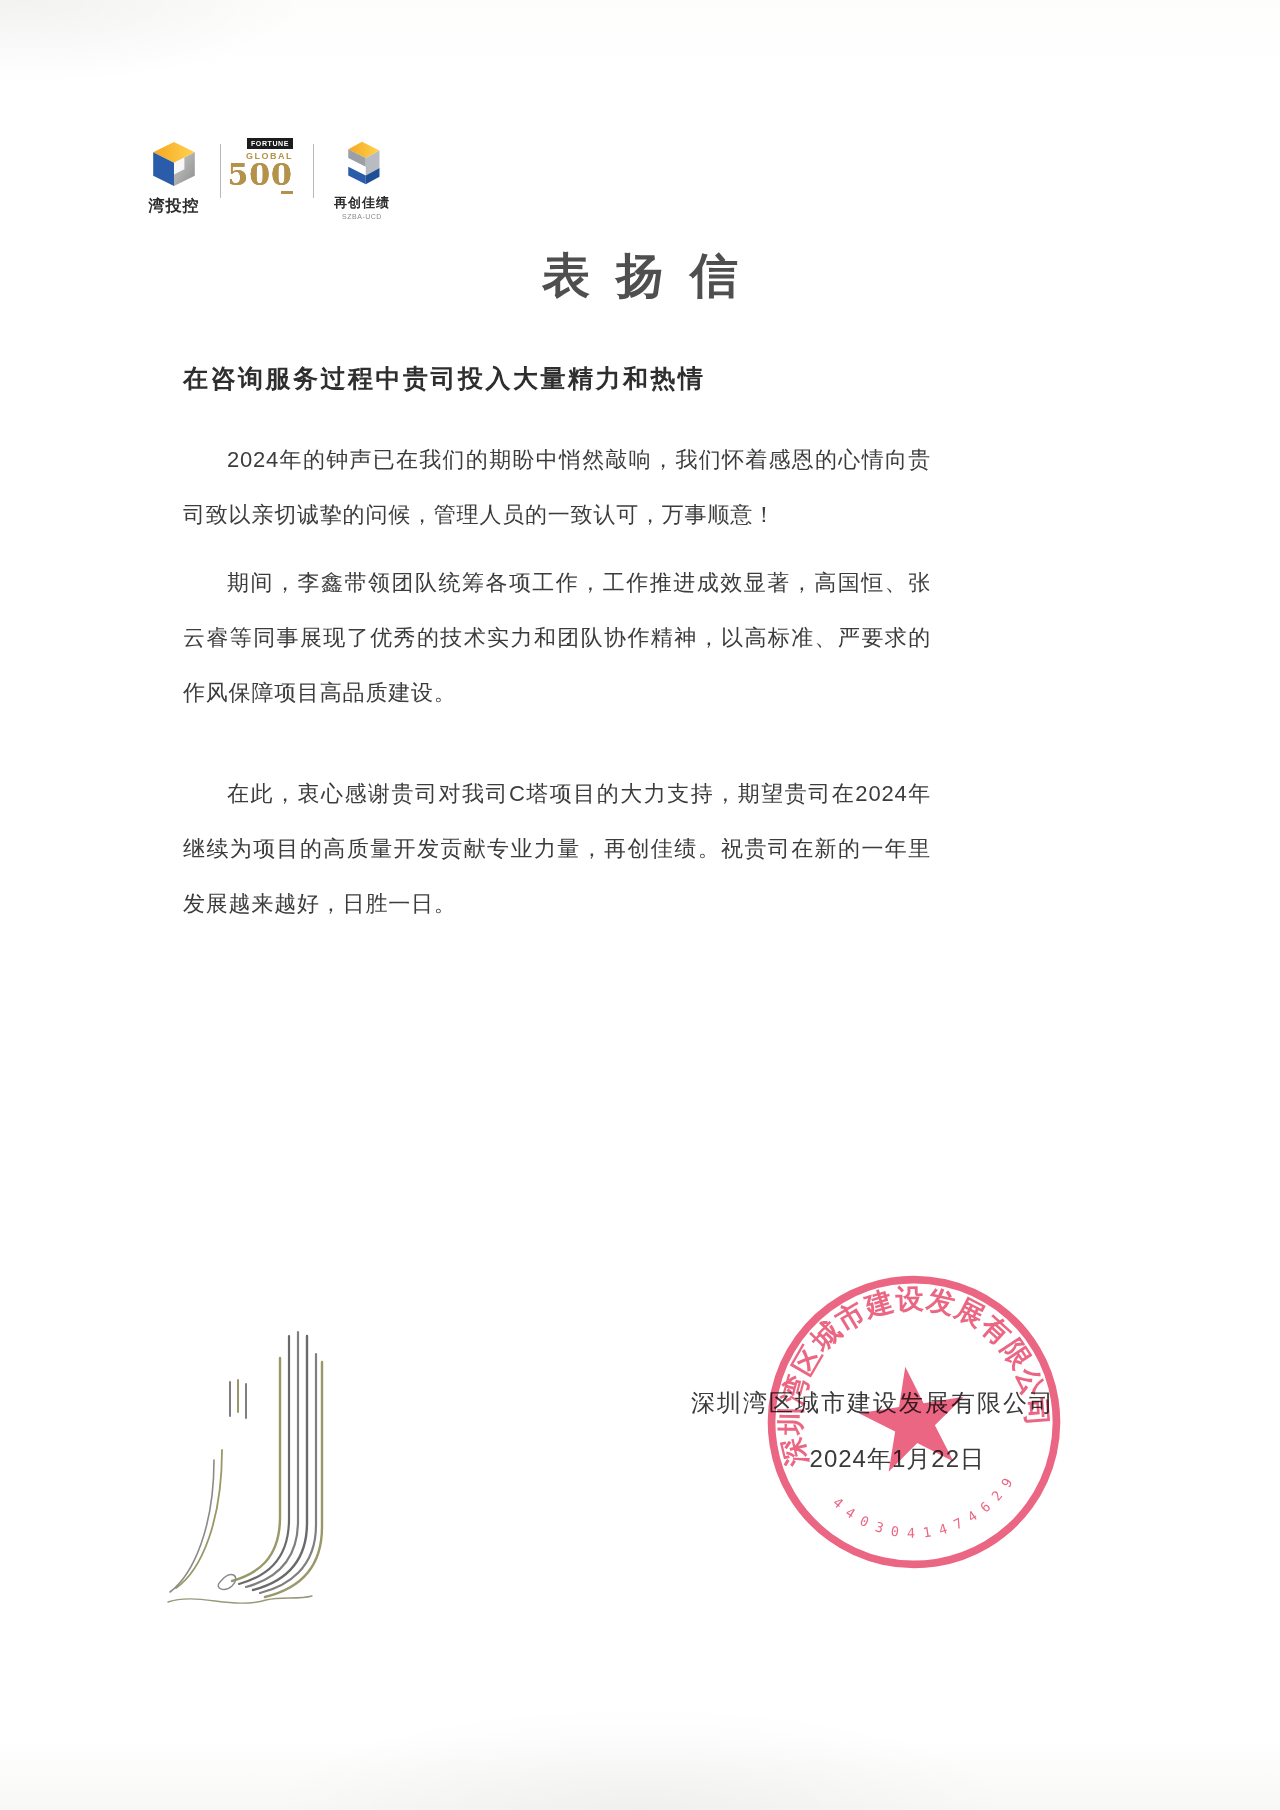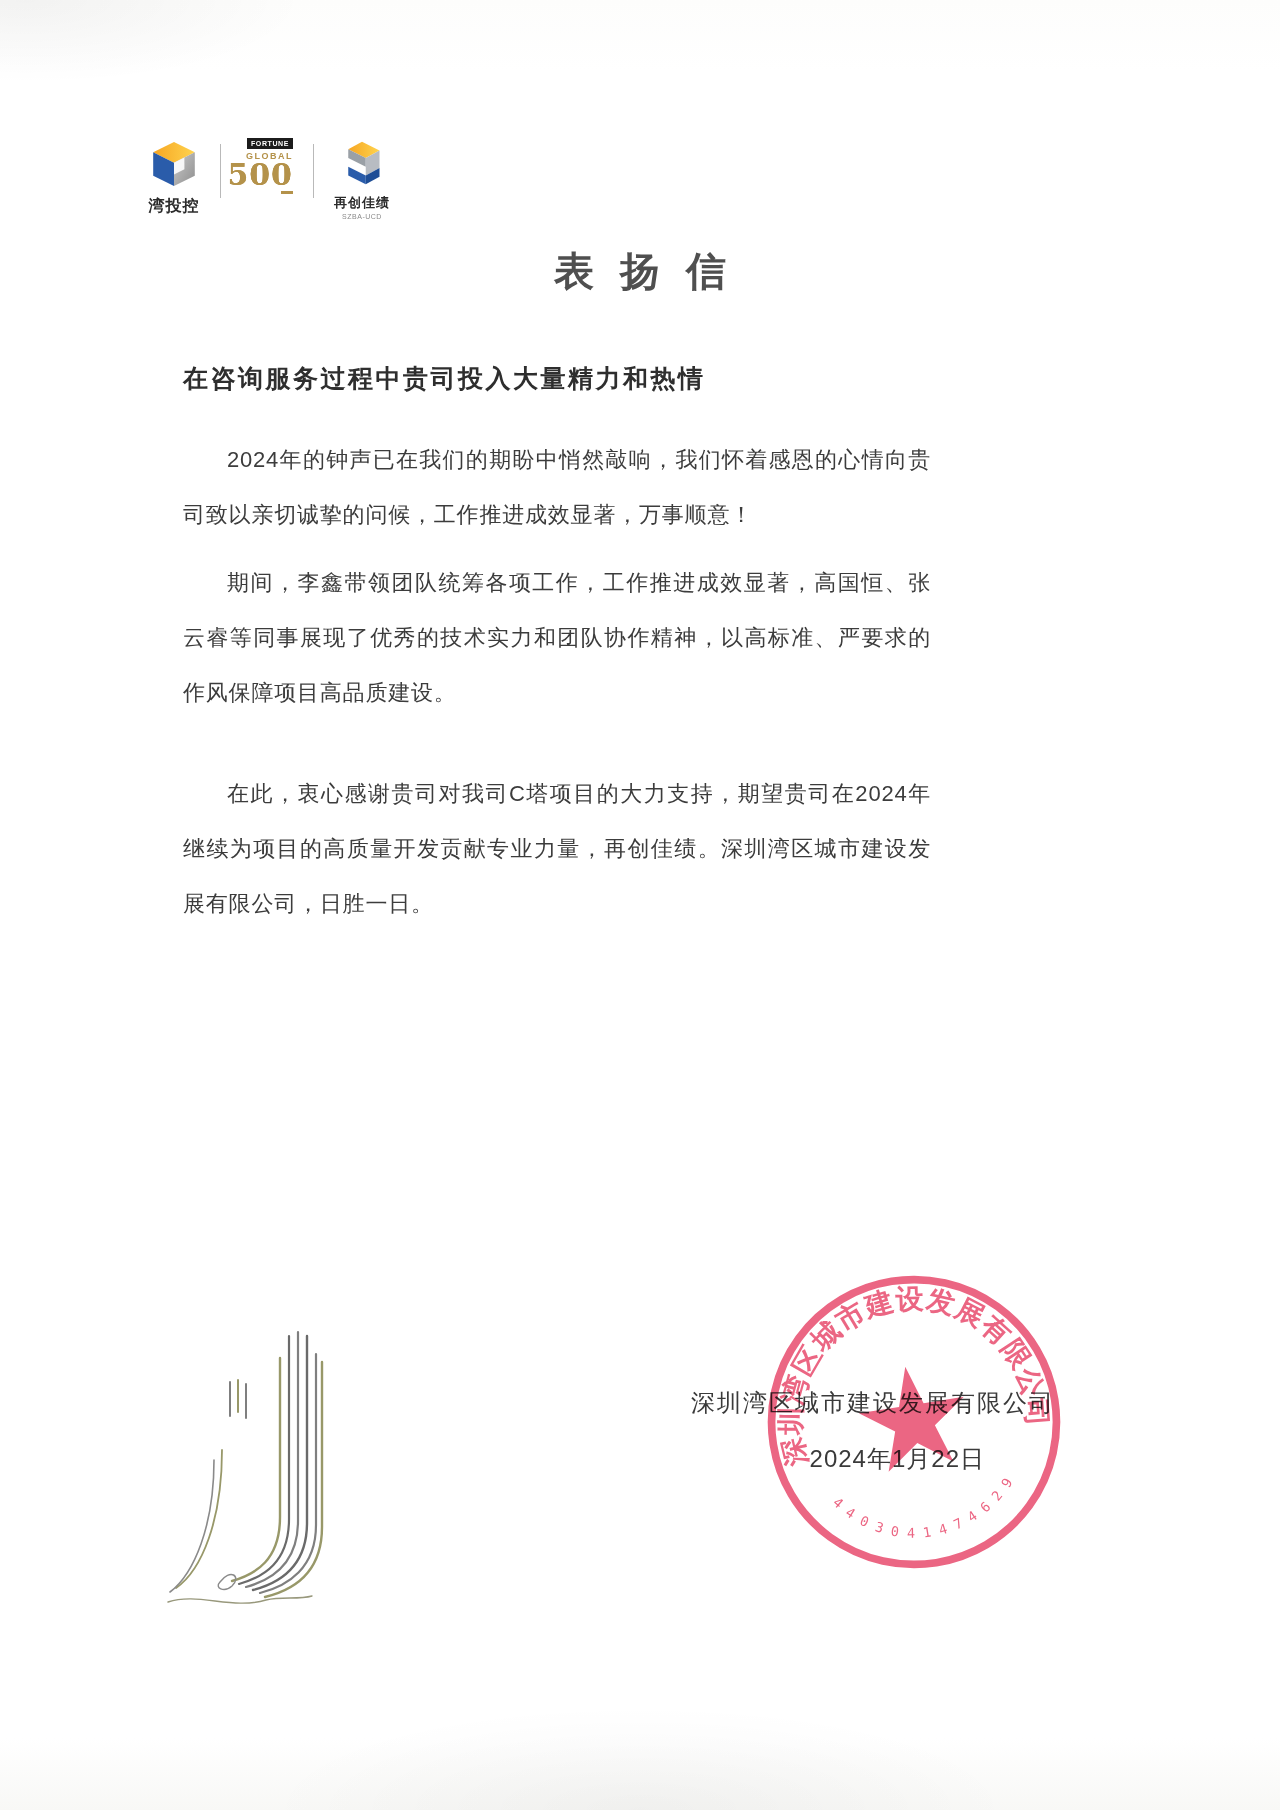--- a/index.html
+++ b/index.html
@@ -31,21 +31,21 @@
   .fortune-global{color:#b4924a;font-size:9px;font-weight:bold;letter-spacing:1.5px;margin-top:2px;}
   .fortune-number{color:#b4924a;font-size:30px;font-weight:bold;line-height:28px;
     letter-spacing:1px;font-family:"DejaVu Serif", serif;
     text-shadow:0 0 0 #b4924a;}
   .fortune-bar{width:12px;height:3px;background:#b4924a;margin-top:2px;}
 
   
   .letter-title{
     position:absolute;top:244px;left:0;width:100%;
     text-align:center;font-family:"Liberation Serif", serif;
-    font-size:40px;font-weight:700;color:#4f4f4f;
+    font-size:48px;font-weight:700;color:#4f4f4f;
     letter-spacing:26px;padding-left:26px;box-sizing:border-box;
   }
 
   
   .body-block{position:absolute;left:183px;top:360px;width:748px;}
   .recipient{
     font-size:25px;font-weight:700;color:#2e2e2e;
     letter-spacing:2.5px;margin:0 0 36px 0;line-height:36px;
   }
   .body-block p{
@@ -129,23 +129,23 @@
       </span>
       <span class="logo-label" style="font-size:13px;">再创佳绩</span>
       <span class="logo-sublabel">SZBA-UCD</span>
     </div>
   </div>
 
   <div class="letter-title">表扬信</div>
 
   <div class="body-block">
     <div class="recipient">在咨询服务过程中贵司投入大量精力和热情</div>
-    <p>2024年的钟声已在我们的期盼中悄然敲响，我们怀着感恩的心情向贵司致以亲切诚挚的问候，工作推进成效显著，万事顺意！</p>
+    <p>2024年的钟声已在我们的期盼中悄然敲响，我们怀着感恩的心情向贵司致以亲切诚挚的问候，管理人员的一致认可，万事顺意！</p>
     <p class="gap-before-last">期间，李鑫带领团队统筹各项工作，工作推进成效显著，高国恒、张云睿等同事展现了优秀的技术实力和团队协作精神，以高标准、严要求的作风保障项目高品质建设。</p>
-    <p>在此，衷心感谢贵司对我司C塔项目的大力支持，期望贵司在2024年继续为项目的高质量开发贡献专业力量，再创佳绩。深圳湾区城市建设发展有限公司，日胜一日。</p>
+    <p>在此，衷心感谢贵司对我司C塔项目的大力支持，期望贵司在2024年继续为项目的高质量开发贡献专业力量，再创佳绩。祝贵司在新的一年里发展越来越好，日胜一日。</p>
   </div>
 
   <div class="sign-block">
     <div class="sign-company">深圳湾区城市建设发展有限公司</div>
     <div class="sign-date">2024年1月22日</div>
   </div>
 
   <div class="stamp">
     <svg width="308" height="308" viewBox="0 0 320 320">
       <defs>

